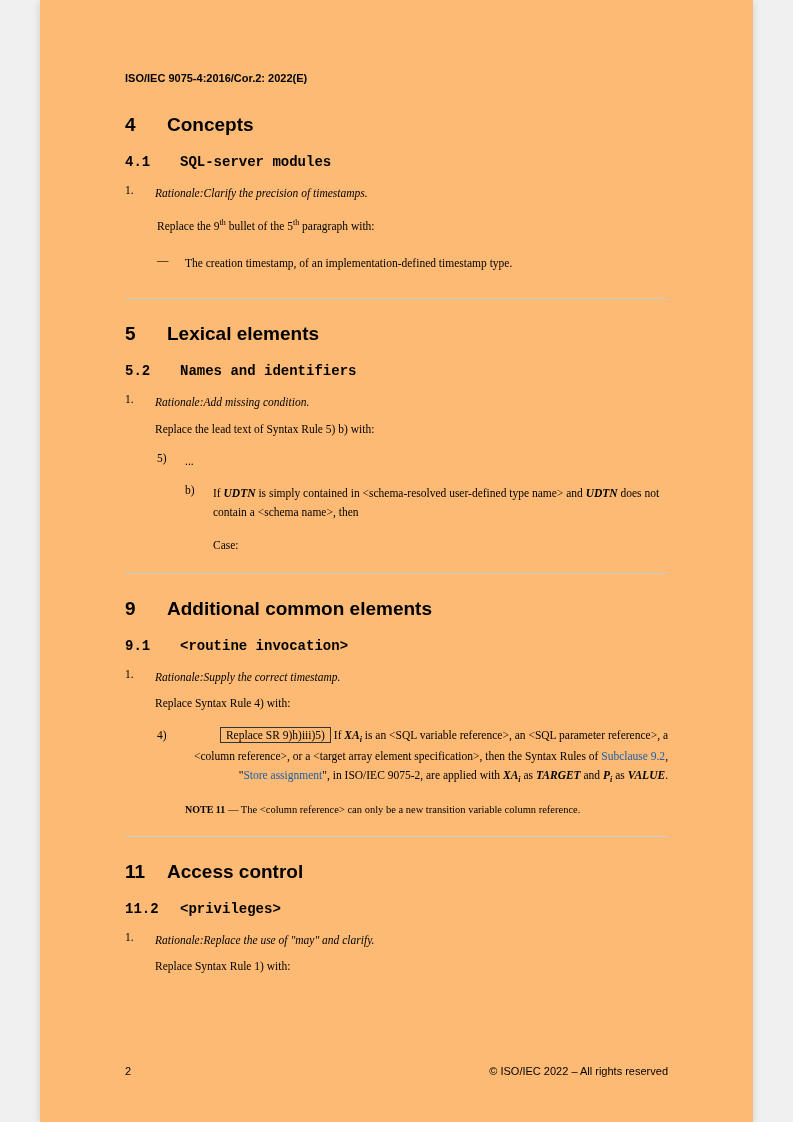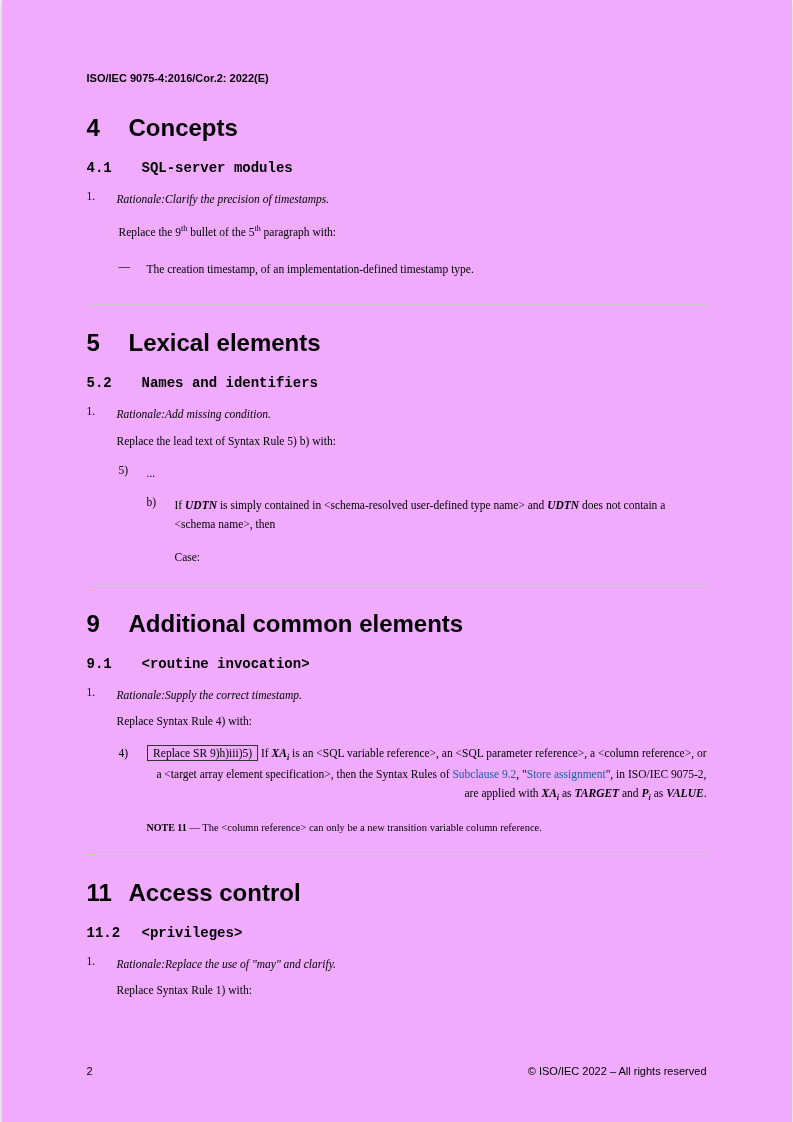--- a/index.html
+++ b/index.html
@@ -11,38 +11,38 @@
     body {
       background: #f0f0f0;
       display: flex;
       justify-content: center;
       align-items: flex-start;
       min-height: 100vh;
       font-family: "Times New Roman", Times, serif;
     }
 
     .page {
-      width: 790px;
+      width: 713px;
       min-height: 1122px;
-      background: #f0abfc;
+      background: #fdba74;
       padding: 72px 85px 44px 85px;
       position: relative;
       box-shadow: 0 2px 8px rgba(0,0,0,0.15);
     }
 
     .doc-header {
       font-size: 11px;
       font-weight: bold;
       margin-bottom: 30px;
       font-family: Arial, sans-serif;
     }
 
     
     .section-h1 {
-      font-size: 24px;
+      font-size: 19px;
       font-weight: bold;
       margin-bottom: 14px;
       margin-top: 24px;
       font-family: Arial, sans-serif;
     }
 
     .section-h2 {
       font-size: 14px;
       font-weight: bold;
       margin-bottom: 14px;

